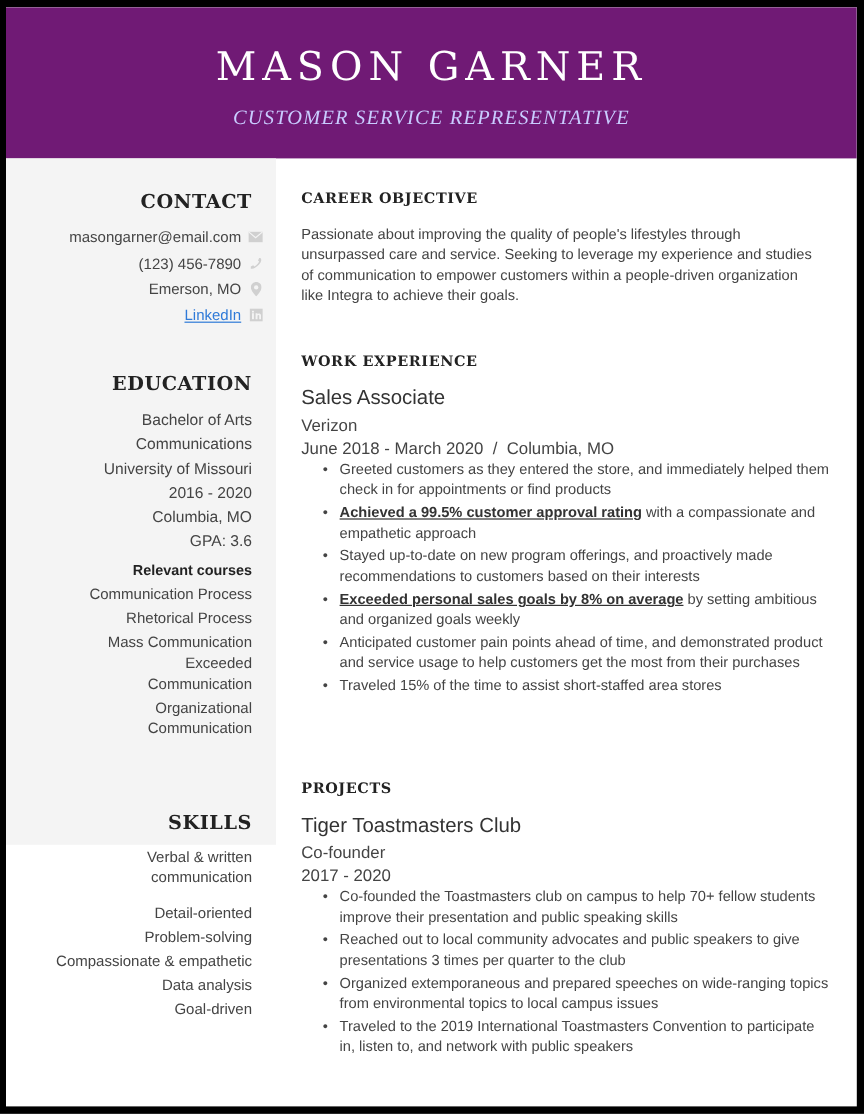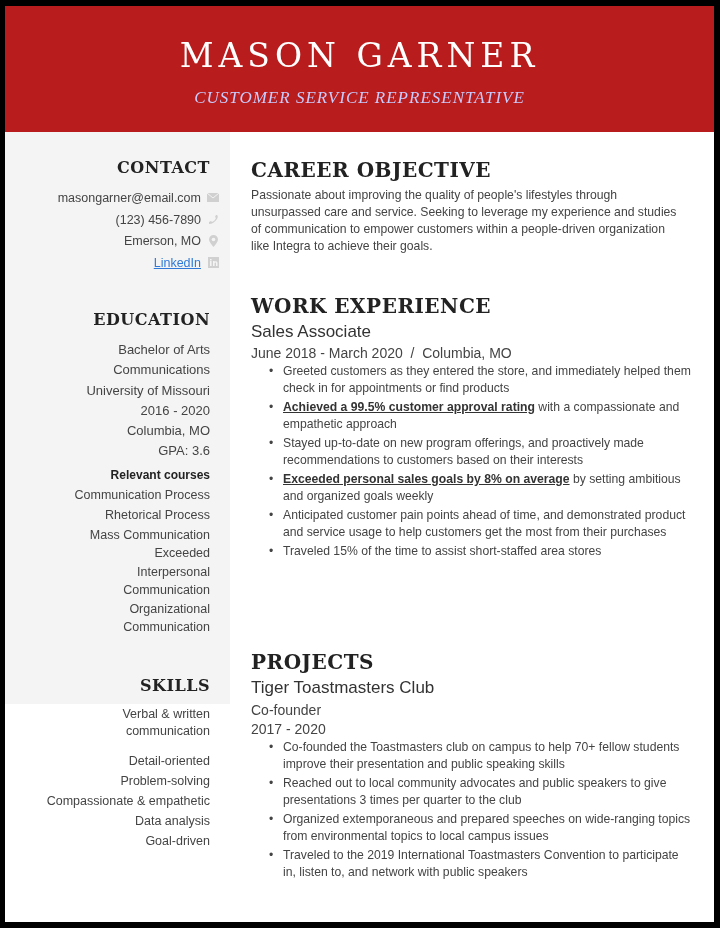--- a/index.html
+++ b/index.html
@@ -1,31 +1,31 @@
 <!DOCTYPE html>
 <html><head>
 <meta charset="utf-8">
 <style>
   * { box-sizing: border-box; margin: 0; padding: 0; }
   html, body { width: 720px; height: 928px; background: #000; overflow: hidden; }
   body { position: relative; font-family: "Liberation Sans", sans-serif; }
   .page { position: absolute; left: 5px; top: 6px; width: 709px; height: 916px; background: #fff; overflow: hidden; }
-  .header { position: absolute; left: 0; top: 0; width: 100%; height: 126px; background: #b91c1c; text-align: center; }
+  .header { position: absolute; left: 0; top: 0; width: 100%; height: 126px; background: #701a75; text-align: center; }
   .name { font-family: "DejaVu Serif", serif; color: #fff; font-size: 33px; letter-spacing: 5px; font-weight: normal; position: absolute; top: 30px; left: 0; right: 0; }
   .role { font-family: "Liberation Serif", serif; font-style: italic; color: #c9ccff; font-size: 17px; letter-spacing: 1px; position: absolute; top: 82px; left: 0; right: 0; }
   .sidebar { position: absolute; left: 0; top: 126px; width: 225px; height: 572px; background: #f4f4f4; text-align: right; padding-right: 20px; color: #444; font-size: 12.5px; }
   .side-h { font-family: "DejaVu Serif", serif; font-weight: bold; font-size: 16px; color: #222; letter-spacing: 0.5px; }
   .contact-row { display: flex; justify-content: flex-end; align-items: center; height: 21.7px; margin-right: -20px; margin-left: 40px; }
   .contact-row .txt { margin-right: 6px; }
   .icon { width: 12px; height: 12px; display: inline-flex; align-items: center; justify-content: center; margin-right: 11px; color: #c8c8c8; font-size: 11px; }
   .link { color: #2f7ad8; text-decoration: underline; }
   .side-line { line-height: 20.3px; }
   .side-line.bold { font-weight: bold; color: #222; font-size: 12px; }
   .main { position: absolute; left: 246px; top: 126px; width: 440px; color: #444; font-size: 12.2px; }
-  .main-h { font-family: "DejaVu Serif", serif; font-weight: bold; font-size: 20px; color: #222; letter-spacing: 0.5px; }
+  .main-h { font-family: "DejaVu Serif", serif; font-weight: bold; font-size: 12px; color: #222; letter-spacing: 0.5px; }
   .para { line-height: 17px; }
   .job-title { font-size: 17px; color: #333; }
   .job-sub { font-size: 14px; color: #444; }
   ul.bullets { list-style: none; margin-left: 18px; }
   ul.bullets li { position: relative; padding-left: 14px; line-height: 16.5px; margin-bottom: 3px; }
   ul.bullets li::before { content: "•"; position: absolute; left: 0; top: 0; color: #444; }
   .hl { font-weight: bold; text-decoration: underline; color: #333; }
 </style>
 </head>
 <body>
@@ -86,21 +86,20 @@
       <div class="side-line">University of Missouri</div>
       <div class="side-line">2016 - 2020</div>
       <div class="side-line">Columbia, MO</div>
       <div class="side-line">GPA: 3.6</div>
       <div class="side-line bold" style="margin-top:3px;">Relevant courses</div>
       <div style="font-size:12.5px; line-height:17.5px;">
         <div style="line-height:20px;">Communication Process</div>
         <div style="line-height:20px;">Rhetorical Process</div>
         <div style="margin-top:2px;">Mass Communication</div>
         <div>Exceeded</div>
-        <div style="margin-top:2px;">Interpersonal</div>
         <div>Communication</div>
         <div style="margin-top:2px;">Organizational</div>
         <div>Communication</div>
       </div>
     </div>
 
     <div style="position:absolute; right:20px; top:544px;" class="side-h">SKILLS</div>
     <div style="position:absolute; right:20px; top:574px; width:210px; font-size:12.5px; line-height:17px;">
       <div>Verbal &amp; written</div>
       <div>communication</div>
@@ -112,20 +111,21 @@
     </div>
   </div>
 
   <div class="main">
     <div style="position:absolute; top:26px; left:0;" class="main-h">CAREER OBJECTIVE</div>
     <p style="position:absolute; top:55px; left:0; width:430px;" class="para">Passionate about improving the quality of people's lifestyles through unsurpassed care and service. Seeking to leverage my experience and studies of communication to empower customers within a people-driven organization like Integra to achieve their goals.</p>
 
     <div style="position:absolute; top:162px; left:0;" class="main-h">WORK EXPERIENCE</div>
     <div style="position:absolute; top:190px; left:0; width:440px;">
       <div class="job-title">Sales Associate</div>
+      <div class="job-sub" style="margin-top:4px;">Verizon</div>
       <div class="job-sub" style="margin-top:3px; white-space:pre;">June 2018 - March 2020  /  Columbia, MO</div>
       <ul class="bullets" style="margin-top:2px;">
         <li><span class="hl"></span><span>Greeted customers as they entered the store, and immediately helped them check in for appointments or find products</span></li>
         <li><span class="hl">Achieved a 99.5% customer approval rating</span><span> with a compassionate and empathetic approach</span></li>
         <li><span class="hl"></span><span>Stayed up-to-date on new program offerings, and proactively made recommendations to customers based on their interests</span></li>
         <li><span class="hl">Exceeded personal sales goals by 8% on average</span><span> by setting ambitious and organized goals weekly</span></li>
         <li><span class="hl"></span><span>Anticipated customer pain points ahead of time, and demonstrated product and service usage to help customers get the most from their purchases</span></li>
         <li><span class="hl"></span><span>Traveled 15% of the time to assist short-staffed area stores</span></li>
       </ul>
     </div>

